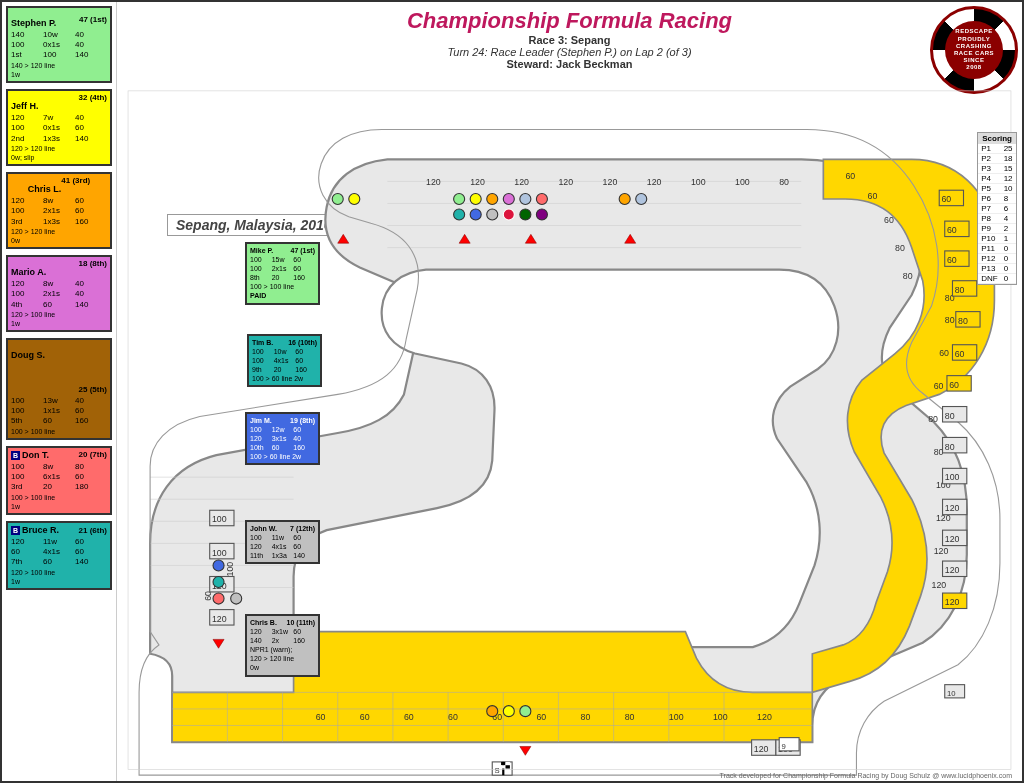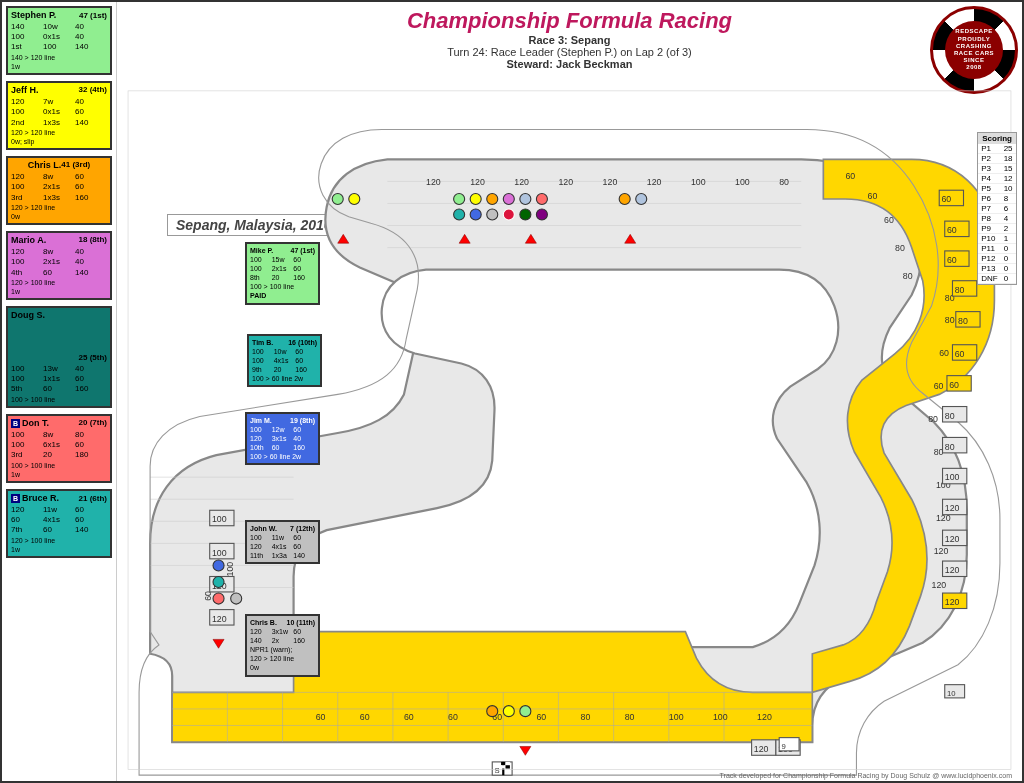--- a/index.html
+++ b/index.html
@@ -38,25 +38,25 @@
     .player-card {
       border: 2px solid #333;
       padding: 2px 3px;
       font-size: 8px;
       line-height: 1.3;
     }
     .player-card.green { background: #90EE90; }
     .player-card.yellow { background: #FFFF00; }
     .player-card.orange { background: #FFA500; }
     .player-card.purple { background: #DA70D6; }
-    .player-card.steel-blue { background: #0f766e; }
+    .player-card.steel-blue { background: #a16207; }
     .player-card.red { background: #FF6B6B; }
     .player-card.teal { background: #20B2AA; }
 
-    .player-name { font-weight: bold; font-size: 9px; }
+    .player-name { font-weight: bold; font-size: 9px; margin-top: 8px; }
     .player-note { font-size: 7px; }
     .badge-b {
       display: inline-block;
       background: #000080;
       color: #fff;
       font-size: 7px;
       font-weight: bold;
       padding: 0 2px;
       margin-right: 2px;
     }
@@ -76,21 +76,21 @@
       position: relative;
     }
     #header h1 {
       color: #be185d;
       font-size: 22px;
       font-weight: bold;
       font-style: italic;
     }
     #header .sub1 { font-size: 11px; color: #333; }
     #header .sub2 { font-size: 11px; color: #333; font-weight: bold; }
-    #header .sub3 { font-size: 11px; color: #333; }
+    #header .sub3 { font-size: 11px; color: #333; font-style: italic; }
     #header .sub4 { font-size: 11px; color: #333; font-weight: bold; }
 
     
     #scoring-panel {
       position: absolute;
       top: 130px;
       right: 5px;
       font-size: 8px;
       border: 1px solid #999;
       background: #fff;

